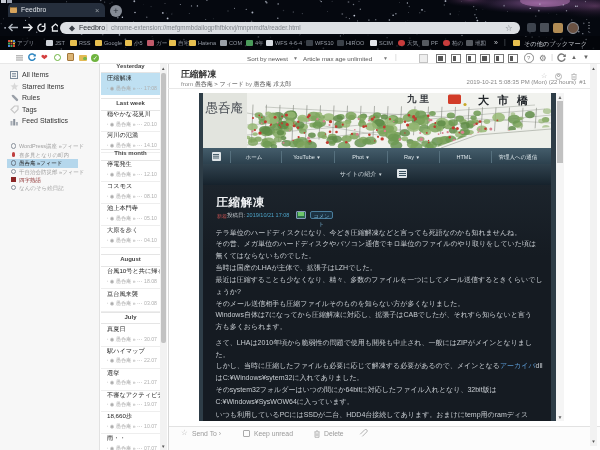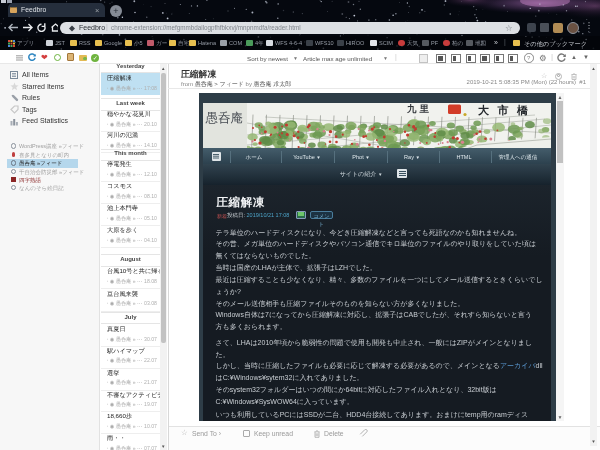--- a/index.html
+++ b/index.html
@@ -585,21 +585,21 @@
 <div class="abs" style="left:571px;top:72.5px;width:6px;height:7px;">
   <svg width="6" height="7">
         <path d="M0.5 1.5 h5 M1 1.5 v5 h4 v-5 M2.2 0.8 h1.6 M2.2 3 v2.5 M3.8 3 v2.5" stroke="#b5b5b5" stroke-width="0.8" fill="none"></path>
       </svg>
 </div>
 <div class="abs" style="left:400px;top:78.5px;width:186px;font-size:6px;color:#888;text-align:right;">2019-10-21 5:08:35 PM (Mon) (22 hours)&nbsp;&nbsp;#1</div>
 <div class="abs" style="left:168px;top:88px;width:422px;height:1px;background:#e8e8e8;"></div>
 
 <div class="abs" id="iframe" style="left:199px;top:93px;width:365px;height:328px;background:#2e3d47;overflow:hidden;">
 
-  <div class="abs" id="banner" style="left:4px;top:10px;width:348px;height:64px;overflow:hidden;">
+  <div class="abs" id="banner" style="left:4px;top:0;width:348px;height:64px;overflow:hidden;">
         <svg width="348" height="55" viewBox="0 0 348 55">
           <rect width="348" height="55" fill="#f1f2ee"></rect>
           <g stroke="#a3a89e" stroke-width="0.6" fill="none" opacity="0.9">
             <path d="M44 32 L332 12"></path>
             <path d="M44 42 L342 16"></path>
             <path d="M44 52 L348 22"></path>
             <path d="M62 14 L348 30"></path>
             <path d="M44 20 L252 55"></path>
           </g>
           <g stroke="#7e837a" stroke-width="0.7" opacity="0.85">

